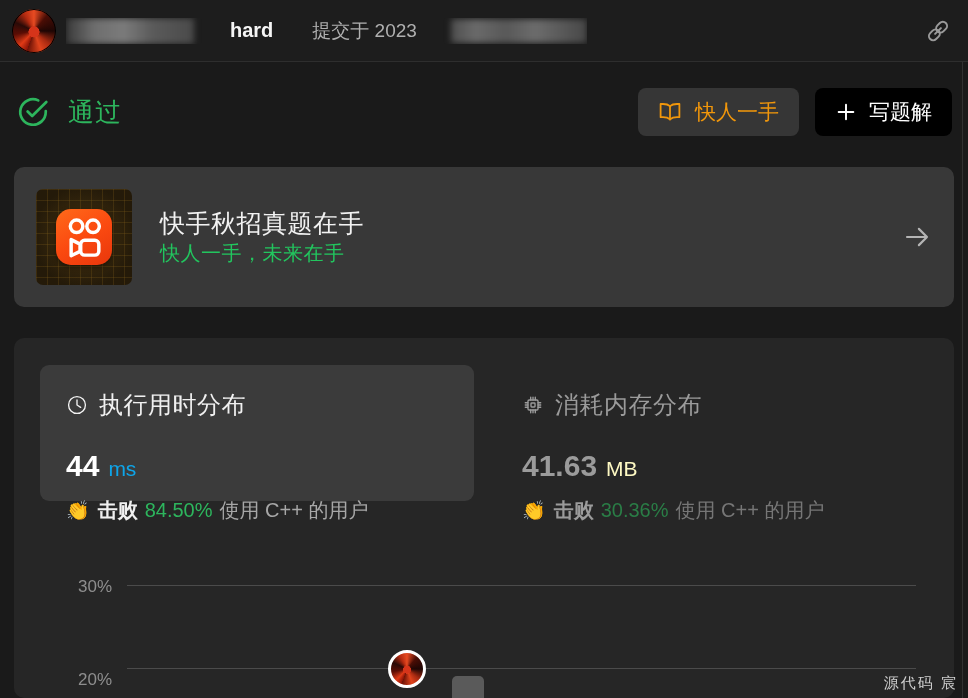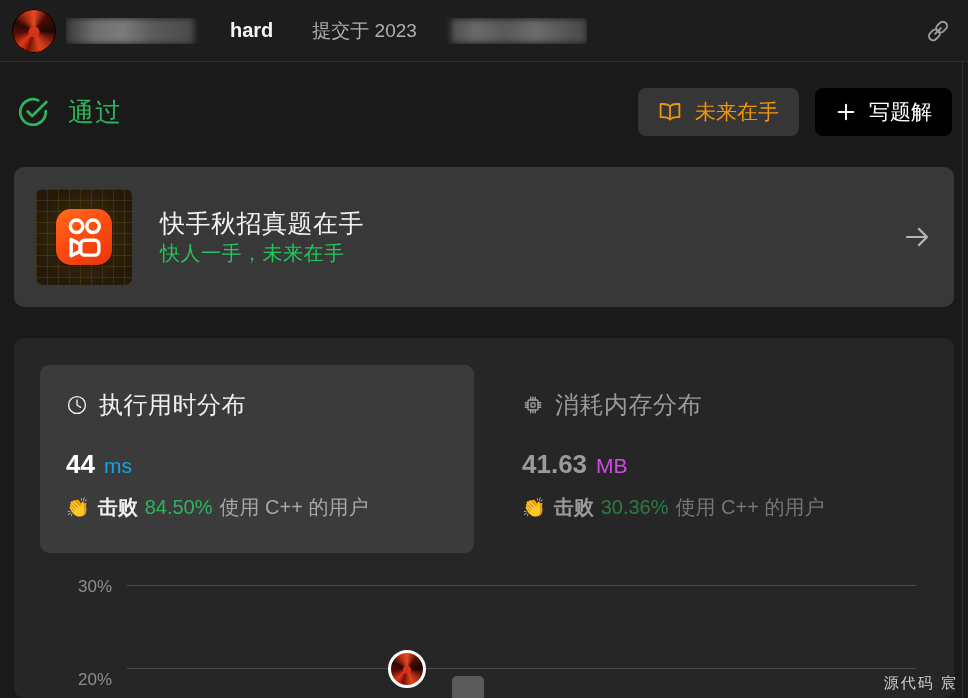--- a/index.html
+++ b/index.html
@@ -100,36 +100,36 @@
   .ad-sub { color: #22c55e; font-size: 20px; letter-spacing: .5px; }
   .ad-arrow { position: absolute; right: 22px; width: 30px; height: 30px; color: #b4b4b4; }
 
   
   .stats-panel {
     position: absolute; left: 14px; top: 338px; width: 940px; height: 360px;
     background: #262626; border-radius: 10px; overflow: hidden;
   }
   .stat-cards { position: relative; display: flex; padding: 27px 0 0 26px; }
   .stat-card {
-    width: 434px; height: 188px; border-radius: 9px; padding: 24px 2px 0 26px;
+    width: 434px; height: 136px; border-radius: 9px; padding: 24px 2px 0 26px;
   }
   .stat-card.active { background: #3b3b3b; }
   .stat-card.inactive { background: transparent; margin-left: 32px; padding-left: 16px; }
   .stat-head { display: flex; align-items: center; gap: 11px; }
   .stat-head .ic { width: 22px; height: 22px; flex: none; }
   .stat-card.active .stat-head { color: #f0f0f0; }
   .stat-card.inactive .stat-head { color: #9b9b9b; }
   .stat-title { font-size: 24px; letter-spacing: .5px; }
   .stat-value { margin-top: 28px; display: flex; align-items: baseline; }
-  .stat-num { font-size: 26px; font-weight: bold; }
+  .stat-num { font-size: 30px; font-weight: bold; }
   .stat-unit { font-size: 21px; margin-left: 9px; }
   .stat-card.active .stat-num { color: #ffffff; }
   .stat-card.active .stat-unit { color: #0ea5e9; }
   .stat-card.inactive .stat-num { color: #9b9b9b; }
-  .stat-card.inactive .stat-unit { color: #d946ef; }
+  .stat-card.inactive .stat-unit { color: #fef9c3; }
   .stat-beat { margin-top: 14px; display: flex; align-items: center; font-size: 20px; }
   .clap { font-size: 19px; margin-right: 8px; line-height: 1; }
   .beat-lbl { margin-right: 7px; }
   .beat-pct { margin-right: 7px; }
   .stat-card.active .beat-lbl { color: #f0f0f0; font-weight: bold; }
   .stat-card.active .beat-pct { color: #2db55d; }
   .stat-card.active .beat-tail { color: #a7a7a7; }
   .stat-card.inactive .beat-lbl { color: #9b9b9b; font-weight: bold; }
   .stat-card.inactive .beat-pct { color: #2a7d46; }
   .stat-card.inactive .beat-tail { color: #767676; }
@@ -198,21 +198,21 @@
     </div>
     <div class="btn-group">
       <div class="btn btn-official">
         <span class="book-icon">
           <svg viewBox="0 0 24 22" fill="none" stroke="currentColor" stroke-width="1.8" stroke-linecap="round" stroke-linejoin="round">
             <path d="M12 5.2C10.3 3.6 7.8 3 5 3H2.6v13.2H5c2.8 0 5.3.6 7 2.2"></path>
             <path d="M12 5.2C13.7 3.6 16.2 3 19 3h2.4v13.2H19c-2.8 0-5.3.6-7 2.2"></path>
             <path d="M12 5.4v13"></path>
           </svg>
         </span>
-        <span>未来在手</span>
+        <span>快人一手</span>
       </div>
       <div class="btn btn-write">
         <span class="plus-icon">
           <svg viewBox="0 0 24 24" fill="none" stroke="currentColor" stroke-width="2.1" stroke-linecap="round">
             <path d="M12 4v16M4 12h16"></path>
           </svg>
         </span>
         <span>写题解</span>
       </div>
     </div>

